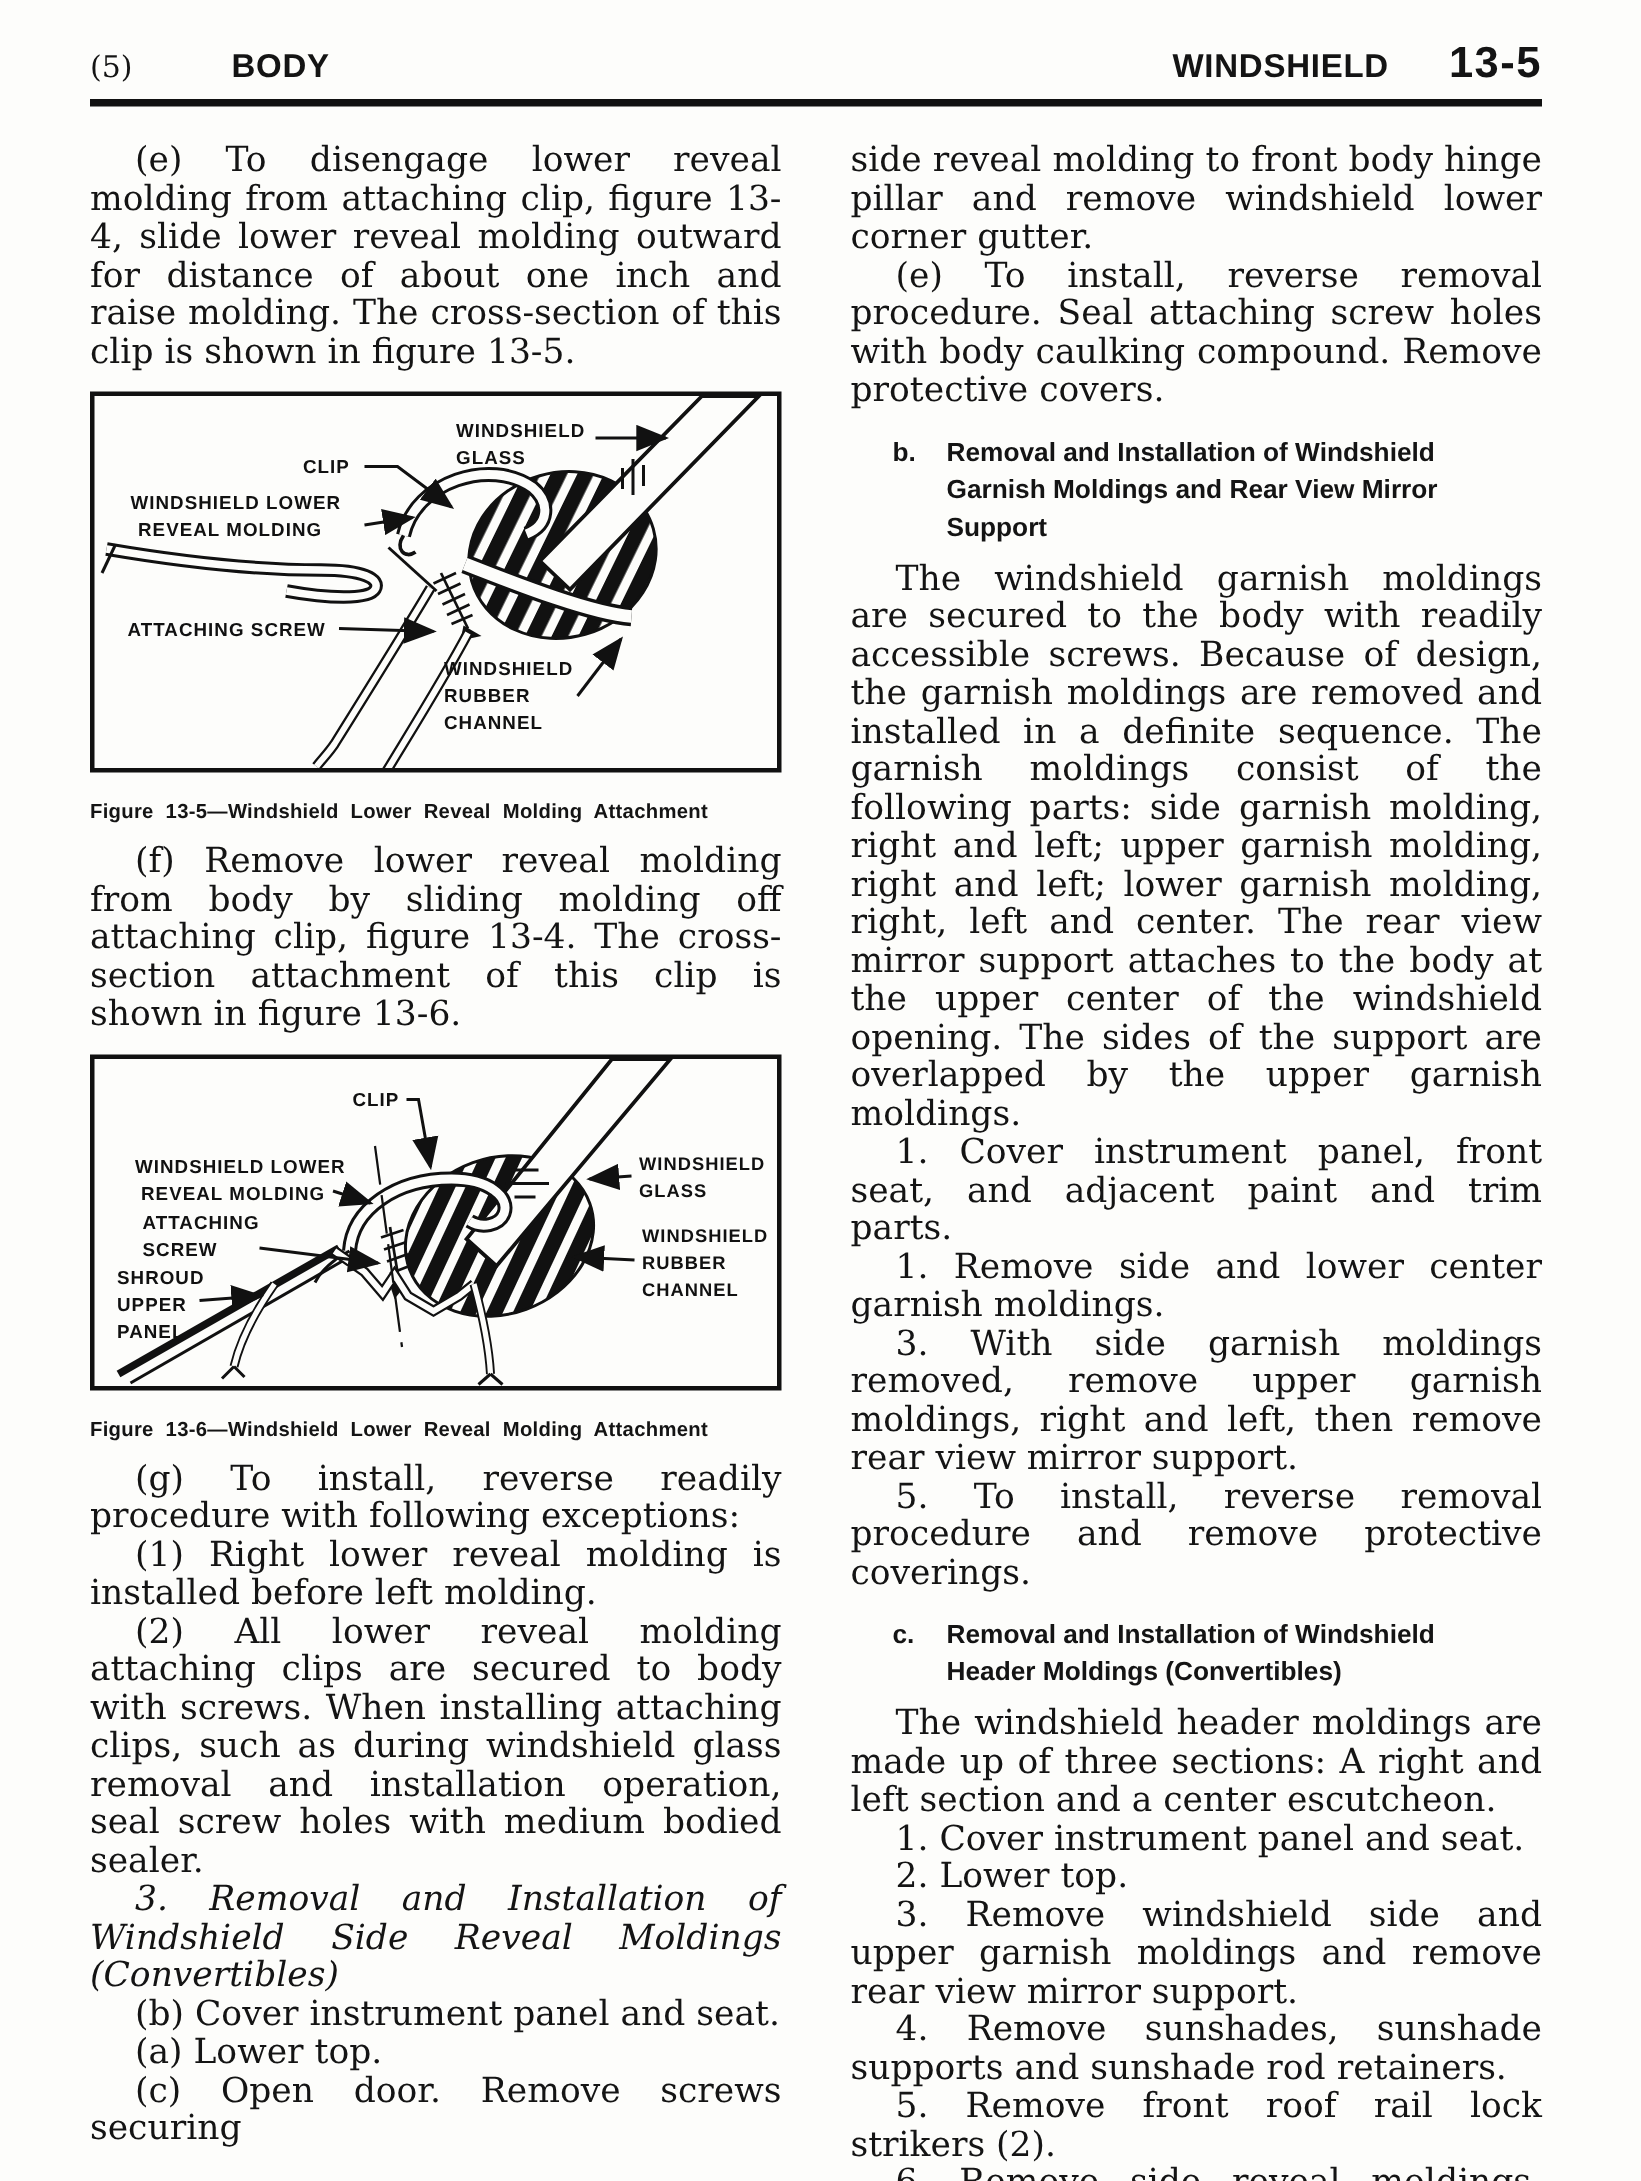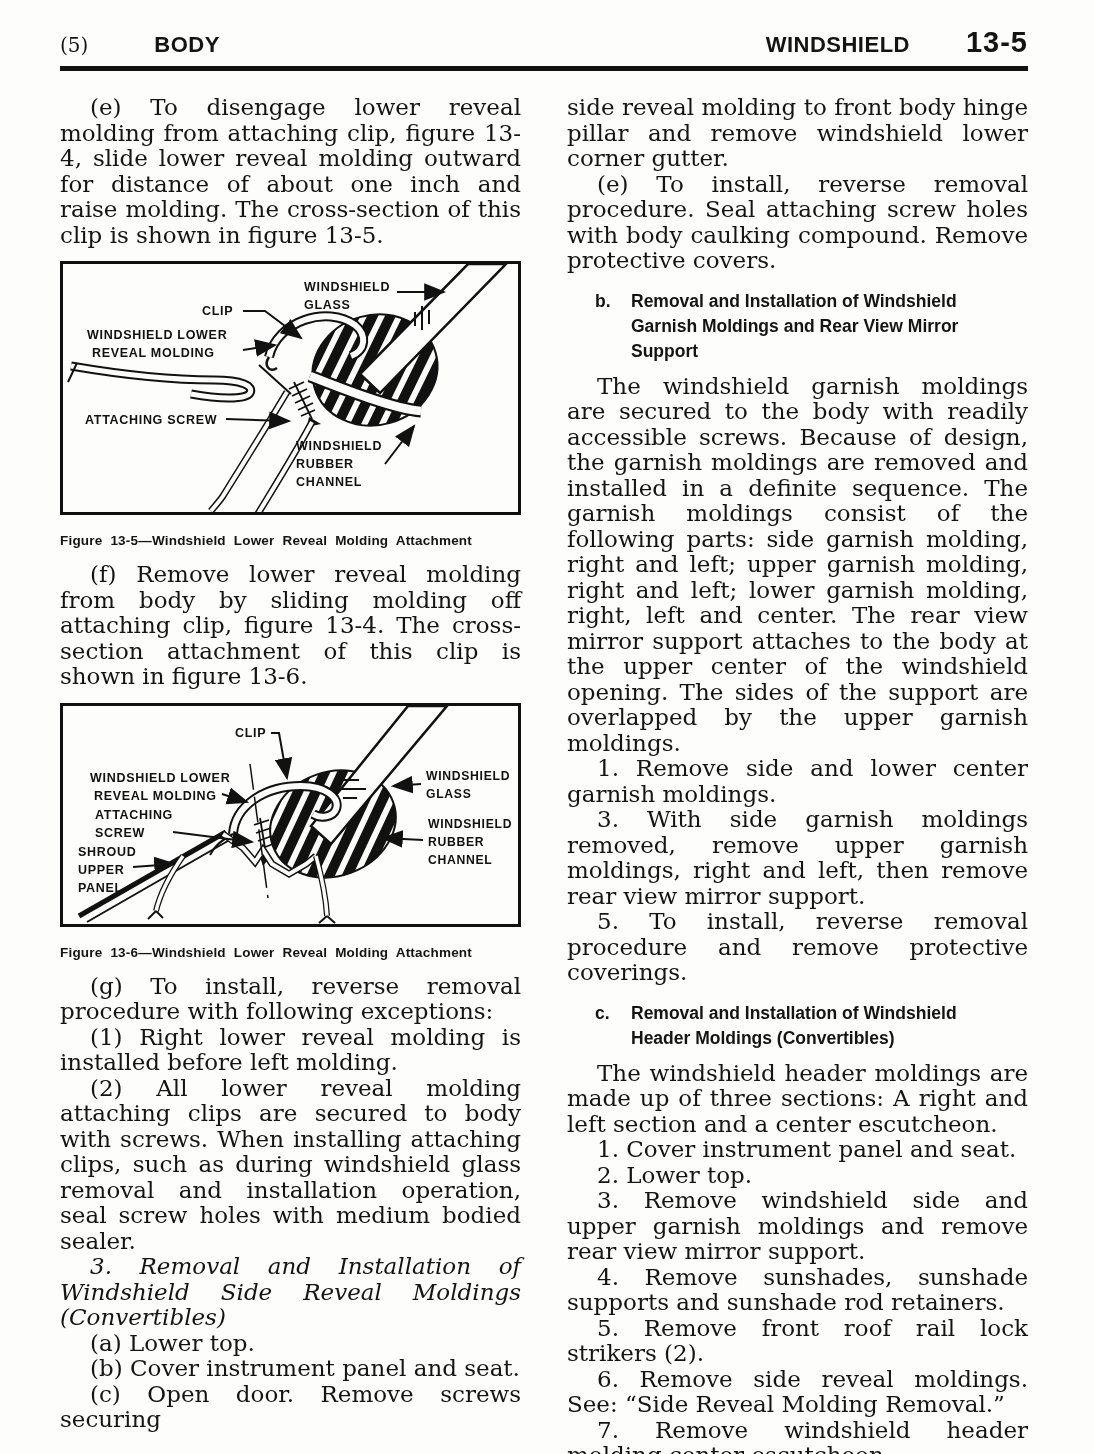--- a/index.html
+++ b/index.html
@@ -13,21 +13,21 @@
     padding:26px 66px 0 60px;
     overflow:hidden;
     font-family:"DejaVu Serif", serif;
   }
   
   .hdr { display:flex; align-items:baseline; }
   .hdr .pageref { font-size:20px; font-family:"DejaVu Serif",serif; }
   .hdr .section { font-family:"Liberation Sans",sans-serif; font-weight:bold; font-size:22px; letter-spacing:0.5px; margin-left:66px; }
   .hdr .right { margin-left:auto; display:flex; align-items:baseline; }
   .hdr .chapter { font-family:"Liberation Sans",sans-serif; font-weight:bold; font-size:22px; letter-spacing:0.5px; }
-  .hdr .pagenum { font-family:"Liberation Sans",sans-serif; font-weight:bold; font-size:29px; letter-spacing:1px; margin-left:56px; }
+  .hdr .pagenum { font-family:"Liberation Sans",sans-serif; font-weight:bold; font-size:29px; letter-spacing:1px; margin-left:40px; }
   .rule { height:5px; background:#111; margin-top:7px; }
   
   .columns { display:flex; gap:46px; margin-top:24px; }
   .col { width:461px; }
   .col p { margin:0; font-size:23px; line-height:25.5px; text-align:justify; text-indent:30px; }
   .col p.noindent { text-indent:0; }
   .italic { font-style:italic; }
   .note em { font-style:italic; }
   .note .note-label { font-style:normal; }
   
@@ -200,40 +200,41 @@
           <text class="fl fl6r" x="363" y="74">WINDSHIELD</text>
           <text class="fl fl6r" x="363" y="92">GLASS</text>
           <text class="fl fl6r" x="365" y="122">WINDSHIELD</text>
           <text class="fl fl6r" x="365" y="140">RUBBER</text>
           <text class="fl fl6r" x="365" y="158">CHANNEL</text>
         </svg>
       </div>
       <div class="fig-caption">Figure 13-6—Windshield Lower Reveal Molding Attachment</div>
 
 
-      <p>(g) To install, reverse removal procedure with following exceptions:</p>
+      <p>(g) To install, reverse readily procedure with following exceptions:</p>
       <p>(1) Right lower reveal molding is installed before left molding.</p>
       <p>(2) All lower reveal molding attaching clips are secured to body with screws. When installing attaching clips, such as during windshield glass removal and installation operation, seal screw holes with medium bodied sealer.</p>
       <p class="italic">3. Removal and Installation of Windshield Side Reveal Moldings (Convertibles)</p>
+      <p>(b) Cover instrument panel and seat.</p>
       <p>(a) Lower top.</p>
-      <p>(b) Cover instrument panel and seat.</p>
       <p>(c) Open door. Remove screws securing</p>
     </div>
 
     <div class="col">
 
       <p class="noindent">side reveal molding to front body hinge pillar and remove windshield lower corner gutter.</p>
       <p>(e) To install, reverse removal procedure. Seal attaching screw holes with body caulking compound. Remove protective covers.</p>
 
       <div class="sub-heading">
         <span class="letter">b.</span>
         <span class="title">Removal and Installation of Windshield Garnish Moldings and Rear View Mirror Support</span>
       </div>
 
       <p>The windshield garnish moldings are secured to the body with readily accessible screws. Because of design, the garnish moldings are removed and installed in a definite sequence. The garnish moldings consist of the following parts: side garnish molding, right and left; upper garnish molding, right and left; lower garnish molding, right, left and center. The rear view mirror support attaches to the body at the upper center of the windshield opening. The sides of the support are overlapped by the upper garnish moldings.</p>
+      <p>1. Cover instrument panel, front seat, and adjacent paint and trim parts.</p>
       <p>1. Remove side and lower center garnish moldings.</p>
       <p>3. With side garnish moldings removed, remove upper garnish moldings, right and left, then remove rear view mirror support.</p>
       <p>5. To install, reverse removal procedure and remove protective coverings.</p>
 
       <div class="sub-heading">
         <span class="letter">c.</span>
         <span class="title">Removal and Installation of Windshield Header Moldings (Convertibles)</span>
       </div>
 
       <p>The windshield header moldings are made up of three sections: A right and left section and a center escutcheon.</p>

